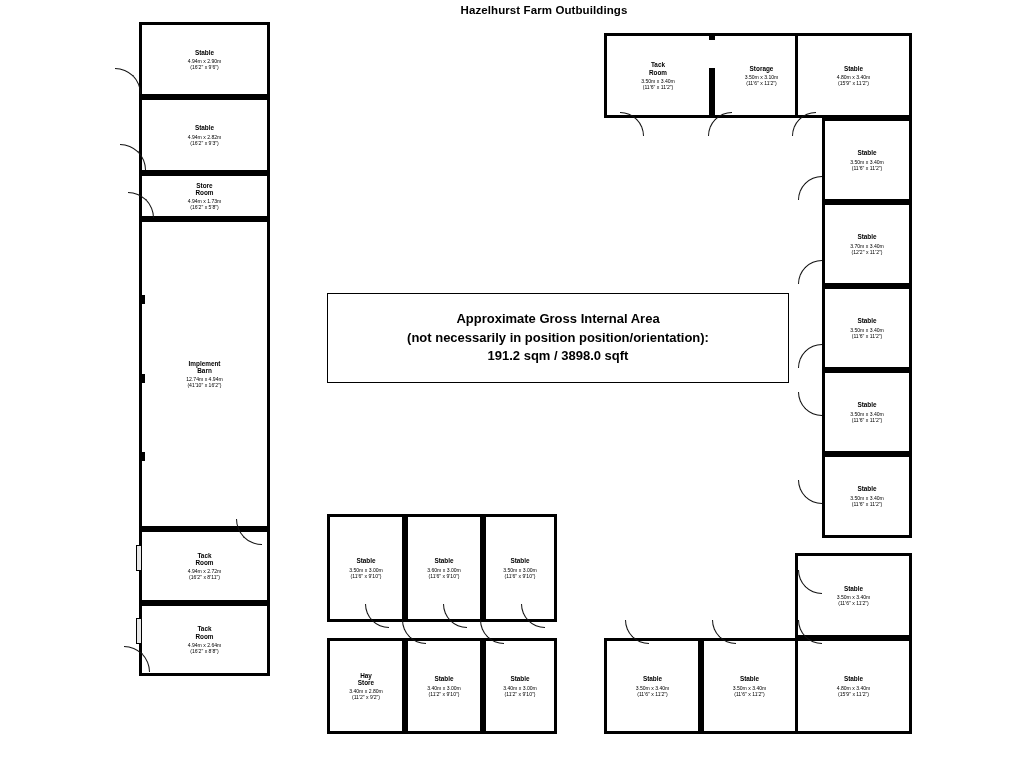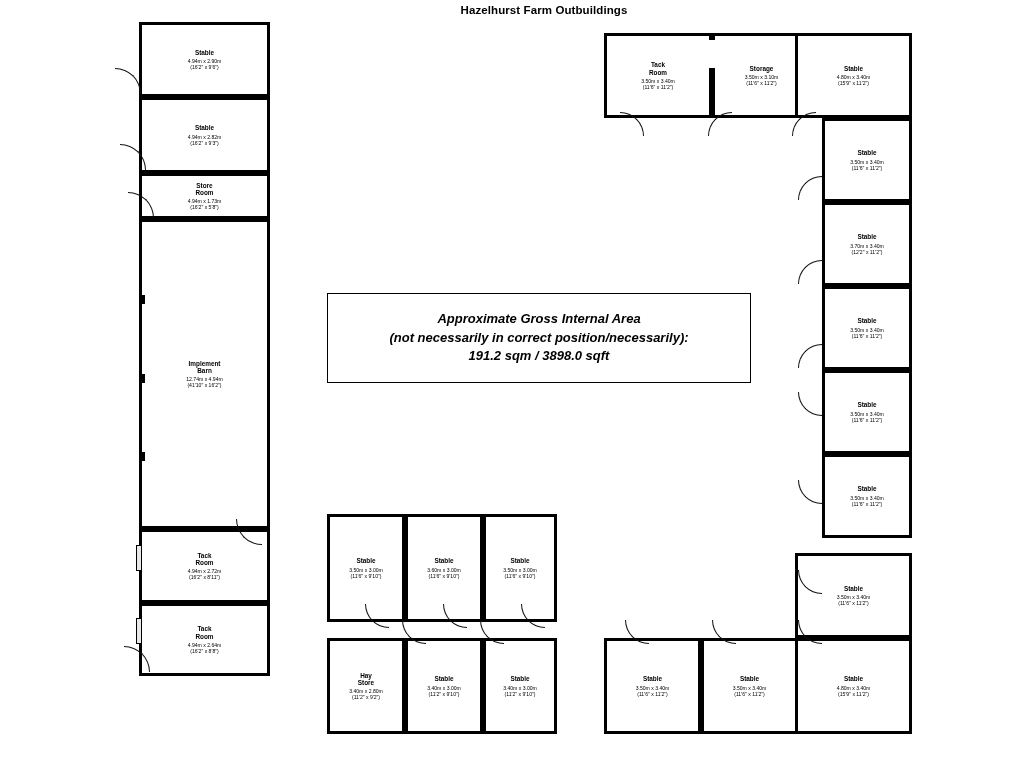--- a/index.html
+++ b/index.html
@@ -254,19 +254,19 @@
       <div class="door" style="left: 480px; top: 620px; width: 24px; height: 24px; border-radius: 0px 0px 0px 100%; border-width: 0px 0px 1.2px 1.2px; border-style: solid; border-color: rgb(17, 17, 17);"></div>
     </div>
 
   <div class="wallnib" style="left:139px; top:295px; width:6px; height:9px;"></div>
   <div class="wallnib" style="left:139px; top:374px; width:6px; height:9px;"></div>
   <div class="wallnib" style="left:139px; top:452px; width:6px; height:9px;"></div>
   <div class="winmark" style="left:136px; top:545px; width:6px; height:26px;"></div>
   <div class="winmark" style="left:136px; top:618px; width:6px; height:26px;"></div>
   <div class="wallgap" style="left:709px; top:40px; width:6px; height:28px;"></div>
 
-  <div class="note" style="left:327px; top:293px; width:424px; height:90px;font-style:italic;">
+  <div class="note" style="left:327px; top:293px; width:462px; height:90px;">
     <div>Approximate Gross Internal Area</div>
-    <div>(not necessarily in correct position/necessarily):</div>
+    <div>(not necessarily in position position/orientation):</div>
     <div>191.2 sqm / 3898.0 sqft</div>
   </div>
 
 </div>
 
 </body></html>

